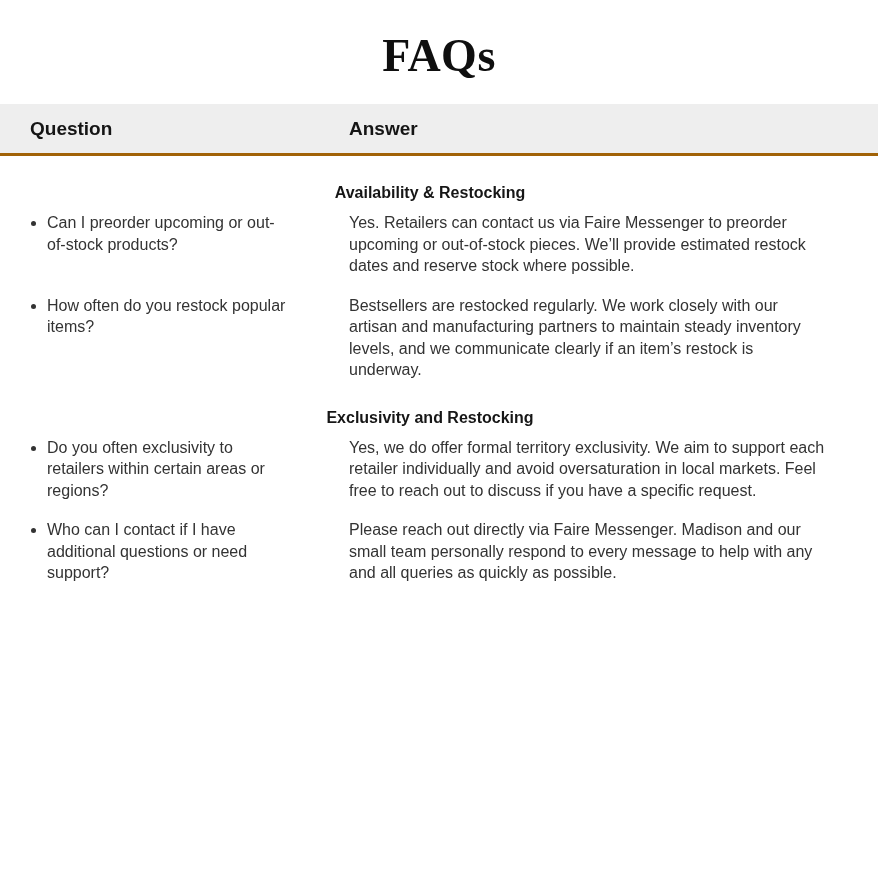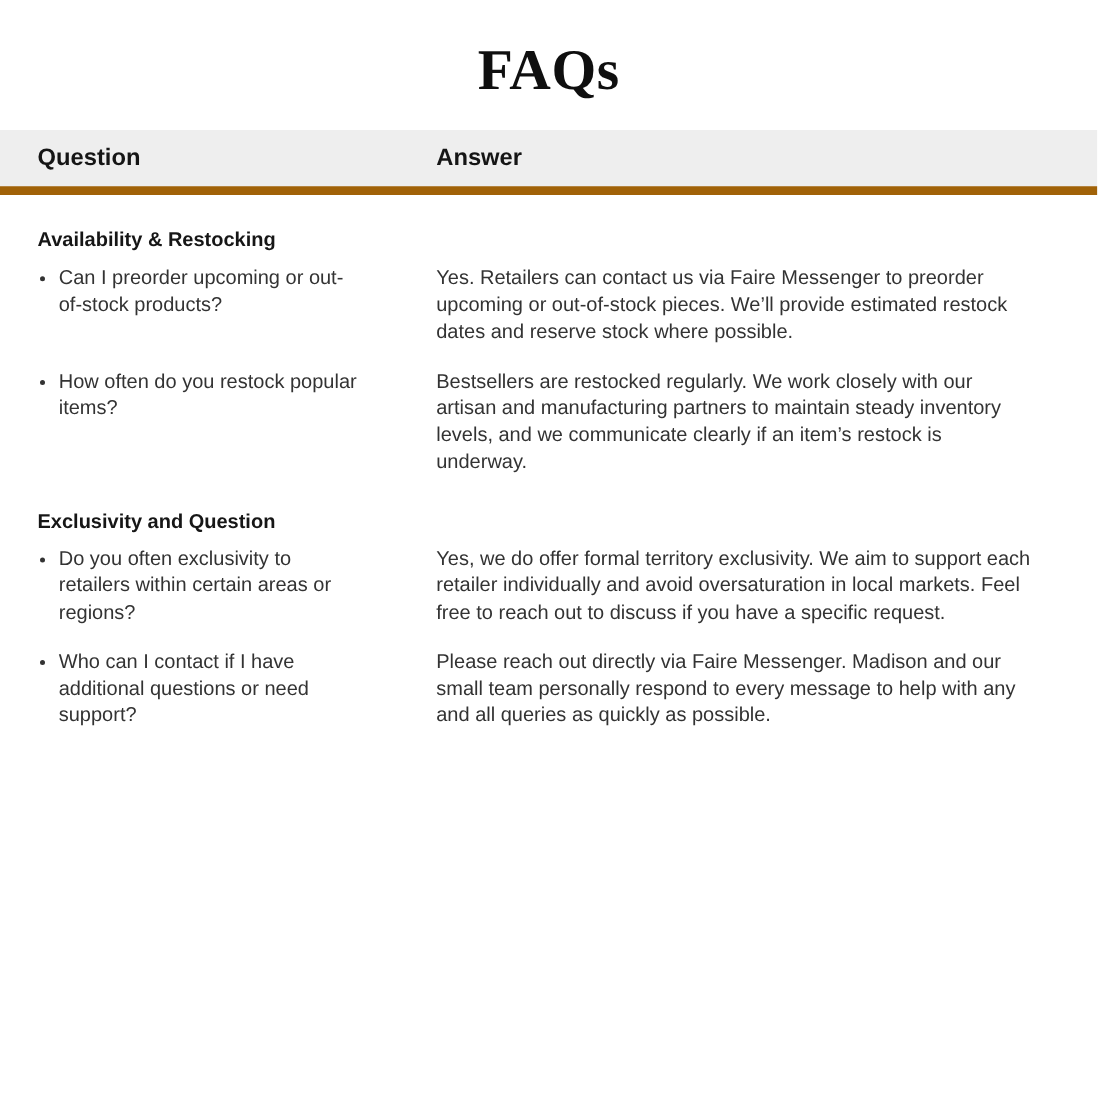--- a/index.html
+++ b/index.html
@@ -19,39 +19,40 @@
     font-weight: 700;
     font-size: 46px;
     line-height: 56px;
     letter-spacing: 0.5px;
     color: #0f0f0f;
   }
   .band {
     margin-top: 20px;
     height: 52px;
     background: #eeeeee;
-    border-bottom: 7px solid #a16207;
+    border-bottom: 3px solid #a16207;
     display: flex;
     align-items: center;
     padding-left: 30px;
     box-sizing: border-box;
   }
   .band-col {
     font-weight: 700;
     font-size: 19px;
     color: #151515;
   }
   .band-col.q { width: 319px; flex: 0 0 319px; }
   .content { padding: 0 48px 0 30px; }
   .section-heading {
     font-size: 16px;
     font-weight: 700;
     color: #161616;
     margin: 26px 0 0 0;
     line-height: 21px;
+    text-align: center;
   }
   .faq-row {
     display: grid;
     grid-template-columns: 319px 1fr;
     margin-top: 9px;
     margin-bottom: 18px;
   }
   .qcell { margin: 0; padding: 0 0 0 17px; max-width: 258px; box-sizing: border-box; }
   .qcell li {
     font-size: 16px;
@@ -94,21 +95,21 @@
       <div class="acell">Yes. Retailers can contact us via Faire Messenger to preorder upcoming or out-of-stock pieces. We’ll provide estimated restock dates and reserve stock where possible.</div>
     </div>
 
     <div class="faq-row">
       <ul class="qcell">
         <li>How often do you restock popular items?</li>
       </ul>
       <div class="acell">Bestsellers are restocked regularly. We work closely with our artisan and manufacturing partners to maintain steady inventory levels, and we communicate clearly if an item’s restock is underway.</div>
     </div>
 
-    <h2 class="section-heading">Exclusivity and Question</h2>
+    <h2 class="section-heading">Exclusivity and Restocking</h2>
 
     <div class="faq-row">
       <ul class="qcell">
         <li>Do you often exclusivity to retailers within certain areas or regions?</li>
       </ul>
       <div class="acell">Yes, we do offer formal territory exclusivity. We aim to support each retailer individually and avoid oversaturation in local markets. Feel free to reach out to discuss if you have a specific request.</div>
     </div>
 
 
     <div class="faq-row">

